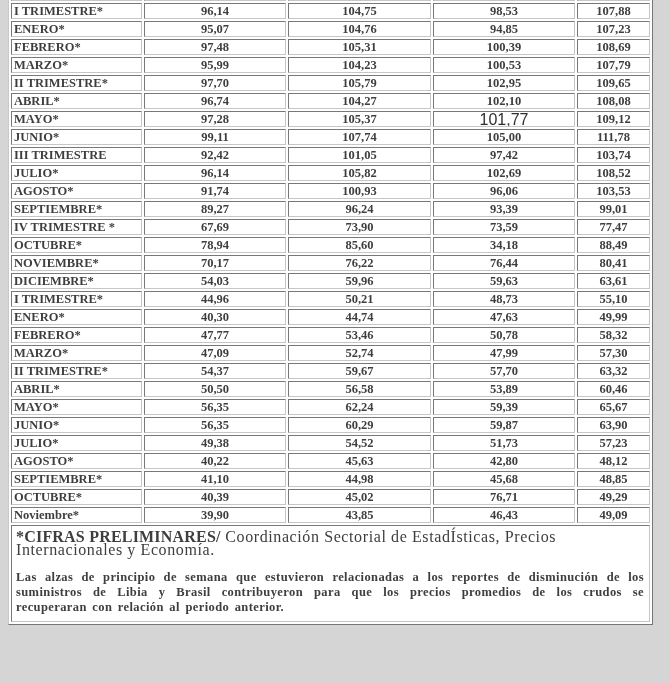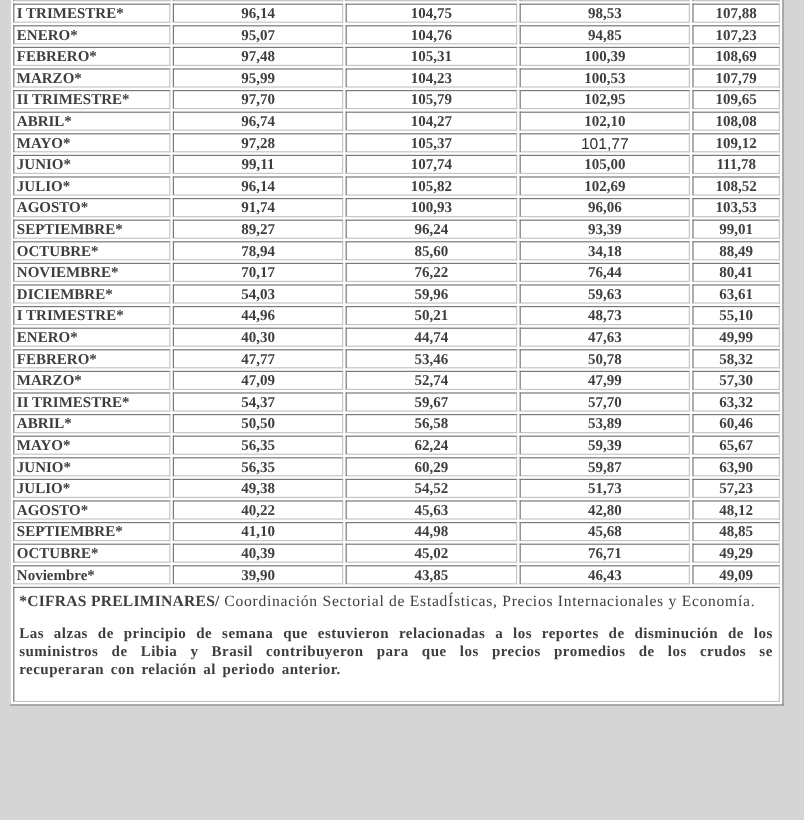--- a/index.html
+++ b/index.html
@@ -39,33 +39,33 @@
   }
   tr.cutoff-row td {
     background: #d5d5d5;
     height: 10px;
   }
   td.label-cell { text-align: left; padding-left: 2px; }
   td.value-cell { text-align: center; }
   td.sans {
     font-family: "Liberation Sans", sans-serif;
     font-weight: normal;
-    font-size: 13px;
+    font-size: 16px;
     color: #2f2f2f;
   }
   td.footer-cell {
     height: 84px;
     font-weight: normal;
     white-space: normal;
     text-align: left;
     vertical-align: top;
     padding: 4px 5px 6px 4px;
   }
   .note-line {
-    font-size: 13px;
+    font-size: 16px;
     letter-spacing: 0.6px;
     color: #3e3e3e;
     margin: 0 0 14px 0;
   }
   .note-line b { letter-spacing: 0.2px; }
   .note-paragraph {
     font-size: 12.5px;
     letter-spacing: 0.4px;
     word-spacing: 2px;
     line-height: 15px;
@@ -146,39 +146,53 @@
           <td class="value-cell">109,12</td>
         </tr>
         <tr>
           <td class="label-cell">JUNIO*</td>
           <td class="value-cell">99,11</td>
           <td class="value-cell">107,74</td>
           <td class="value-cell">105,00</td>
           <td class="value-cell">111,78</td>
         </tr>
         <tr>
+          <td class="label-cell">III TRIMESTRE</td>
+          <td class="value-cell">92,42</td>
+          <td class="value-cell">101,05</td>
+          <td class="value-cell">97,42</td>
+          <td class="value-cell">103,74</td>
+        </tr>
+        <tr>
           <td class="label-cell">JULIO*</td>
           <td class="value-cell">96,14</td>
           <td class="value-cell">105,82</td>
           <td class="value-cell">102,69</td>
           <td class="value-cell">108,52</td>
         </tr>
         <tr>
           <td class="label-cell">AGOSTO*</td>
           <td class="value-cell">91,74</td>
           <td class="value-cell">100,93</td>
           <td class="value-cell">96,06</td>
           <td class="value-cell">103,53</td>
         </tr>
         <tr>
           <td class="label-cell">SEPTIEMBRE*</td>
           <td class="value-cell">89,27</td>
           <td class="value-cell">96,24</td>
           <td class="value-cell">93,39</td>
           <td class="value-cell">99,01</td>
+        </tr>
+        <tr>
+          <td class="label-cell">IV TRIMESTRE *</td>
+          <td class="value-cell">67,69</td>
+          <td class="value-cell">73,90</td>
+          <td class="value-cell">73,59</td>
+          <td class="value-cell">77,47</td>
         </tr>
         <tr>
           <td class="label-cell">OCTUBRE*</td>
           <td class="value-cell">78,94</td>
           <td class="value-cell">85,60</td>
           <td class="value-cell">34,18</td>
           <td class="value-cell">88,49</td>
         </tr>
         <tr>
           <td class="label-cell">NOVIEMBRE*</td>

